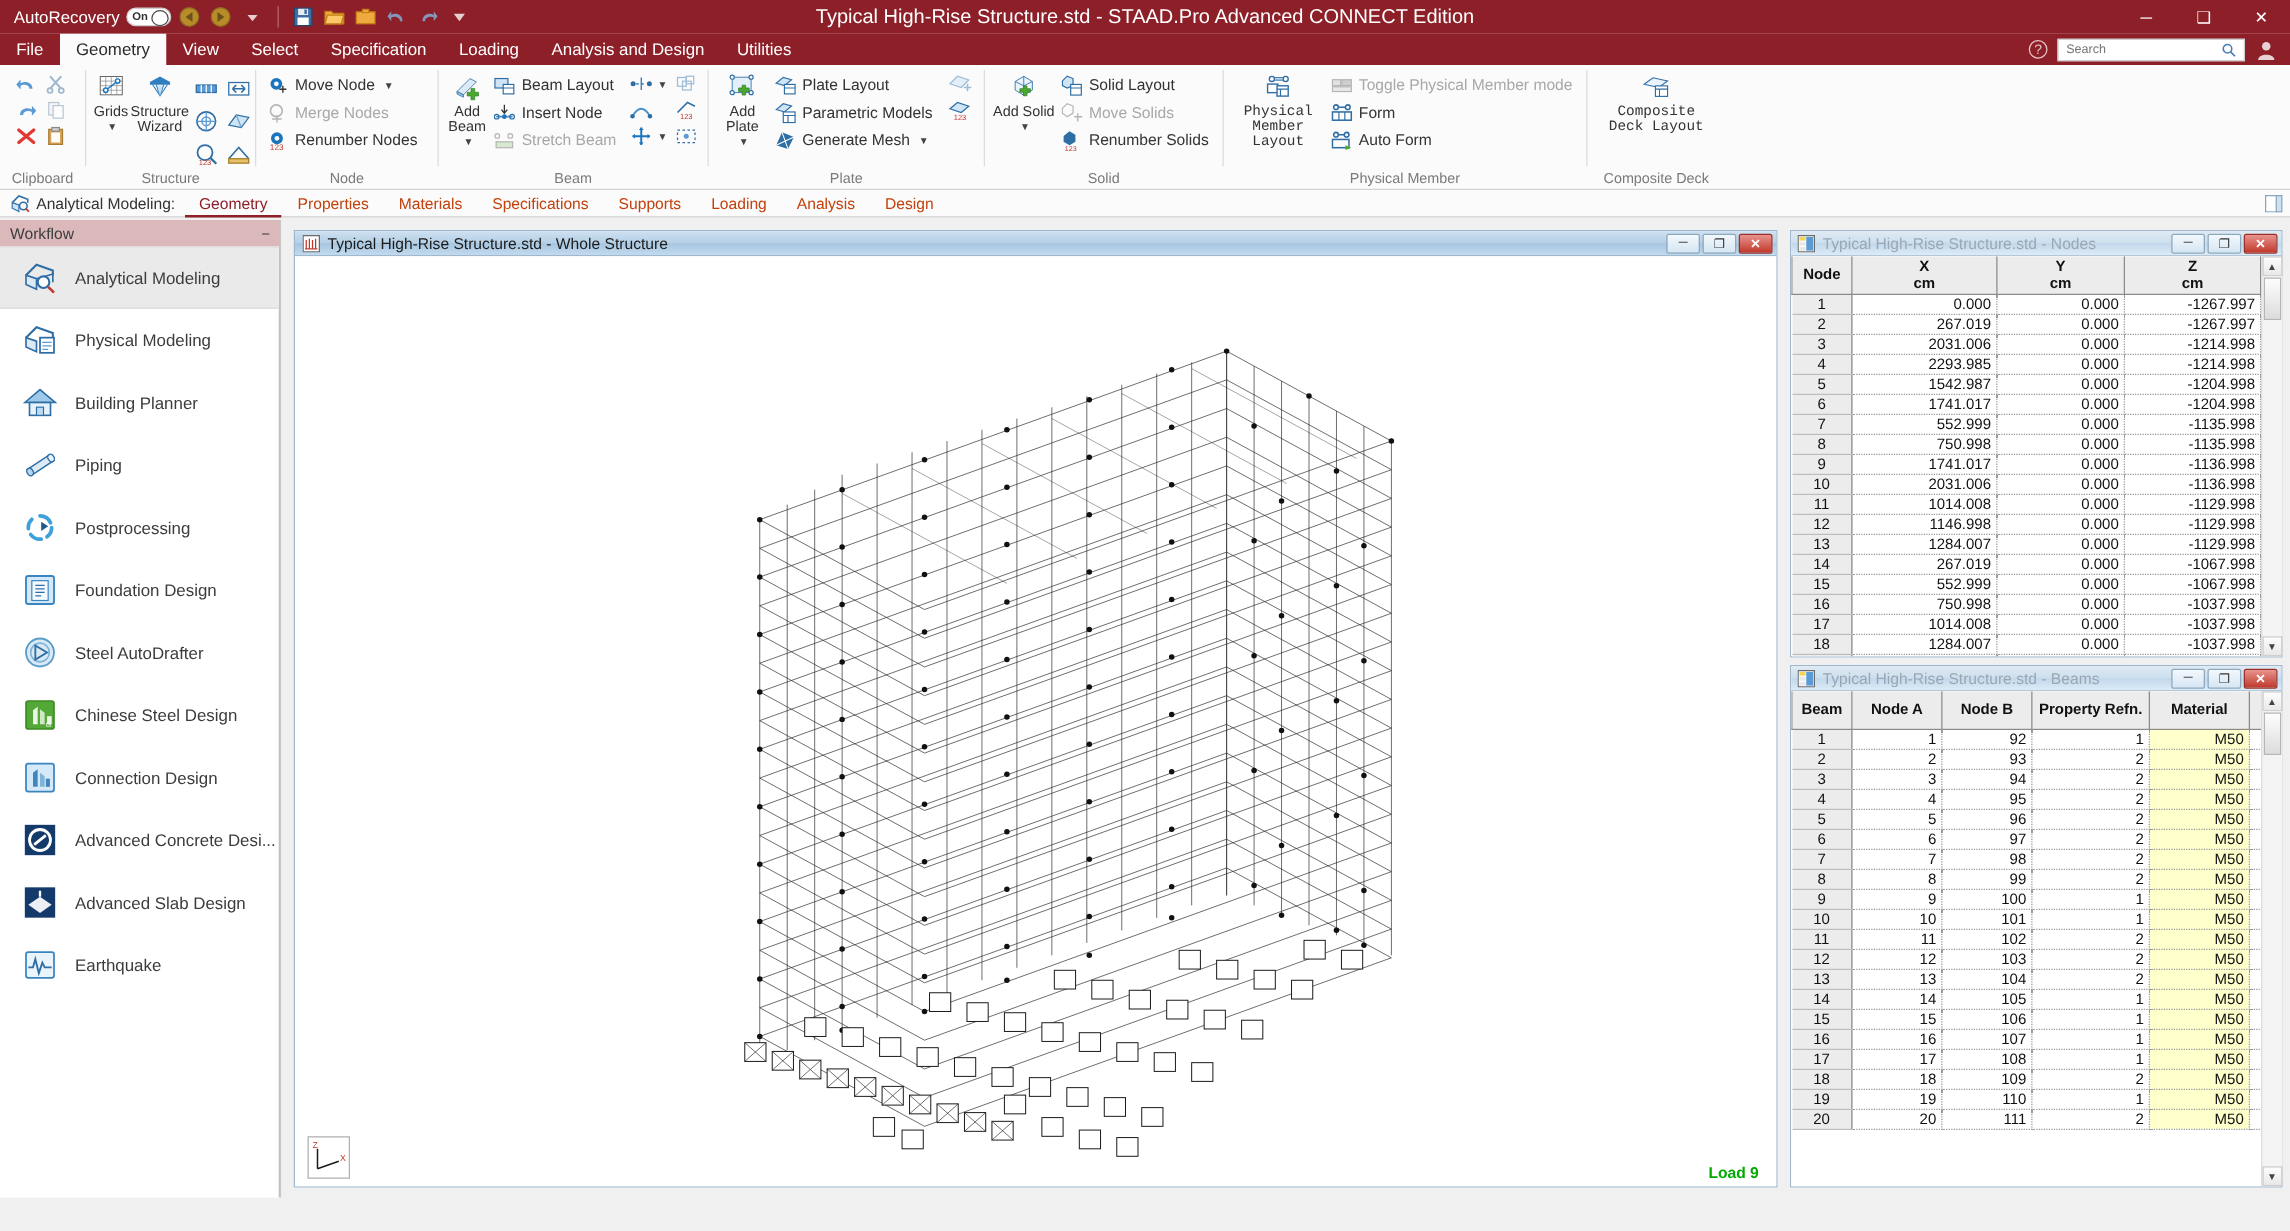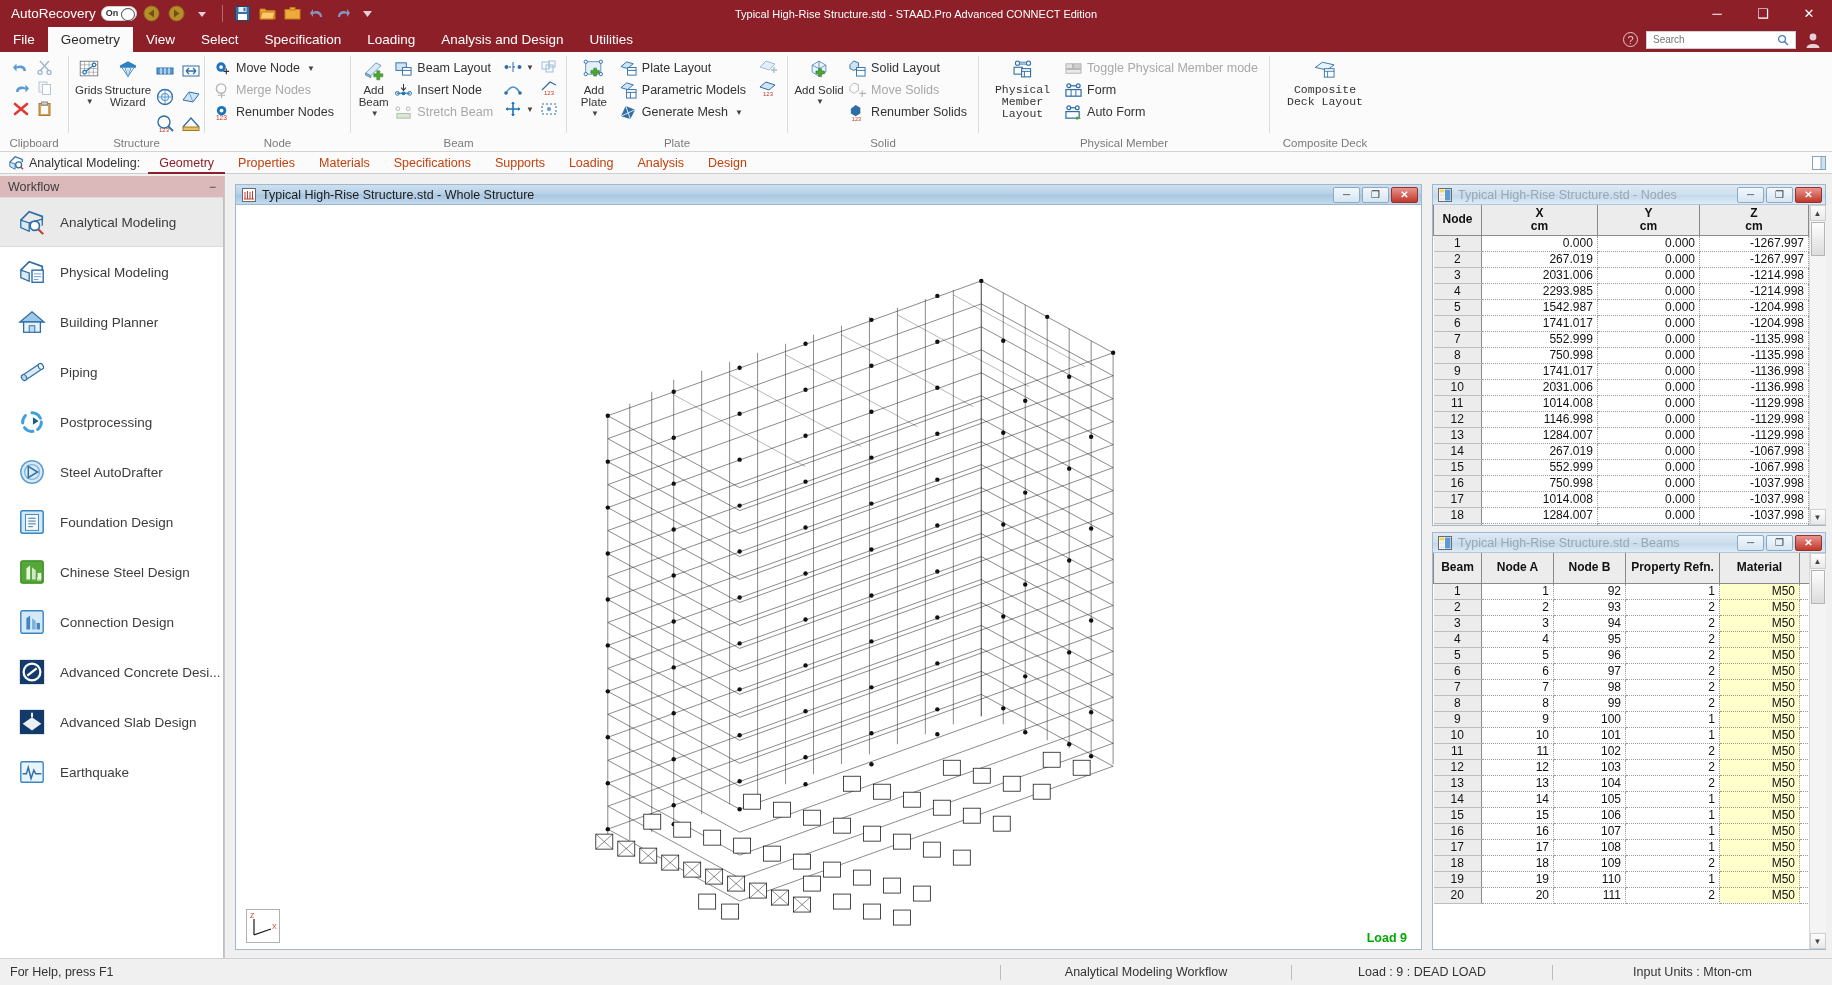--- a/index.html
+++ b/index.html
@@ -26,21 +26,21 @@
   }
   .toggle-pill span { position: absolute; left: 4px; top: 1px; font-size: 9px; color: #333; font-weight: bold;}
   .toggle-pill::after {
     content: ""; position: absolute; right: 1px; top: 1px;
     width: 12px; height: 11px; border-radius: 50%; background: #fff; border: 1.5px solid #4a4a4a;
   }
   .qat-icon { width: 20px; height: 20px; display: flex; align-items: center; justify-content: center; cursor: pointer; }
   .qat-sep { width: 1px; height: 17px; background: #b06a70; margin: 0 5px; }
   .title-center {
     position: absolute; left: 0; right: 0; text-align: center;
-    font-size: 11px; color: #fff; pointer-events: none;
+    font-size: 16px; color: #fff; pointer-events: none;
   }
   .win-btns { margin-left: auto; display: flex; align-items: center; height: 27px; z-index: 3; }
   .win-btn {
     width: 46px; height: 27px; display: flex; align-items: center; justify-content: center;
     color: #fff; font-size: 13px; cursor: pointer;
   }
 
   
   .menubar {
     height: 25px; background: #8c1f28; display: flex; align-items: stretch;
@@ -812,39 +812,39 @@
               <path d="M16 25 A10 10 0 0 1 7 21"></path>
               <path d="M5 16 A10 10 0 0 1 8 8"></path>
             </g>
             <path d="M16 10 L22 14 L16 18 Z" fill="#1b5c8c"></path>
           </svg>
           <span>Postprocessing</span>
         </div>
 
         <div class="wf-item">
           <svg class="wf-icon" viewBox="0 0 30 30">
-            <circle cx="15" cy="15" r="12" fill="#d9eaf6" stroke="#5a9dc9" stroke-width="1.6"></circle>
-            <circle cx="15" cy="15" r="8" fill="none" stroke="#7fb4d8" stroke-width="1.4"></circle>
-            <path d="M11 9 L21 15 L11 21 Z" fill="none" stroke="#2f6ea5" stroke-width="1.6"></path>
-          </svg>
-          <span>Steel AutoDrafter</span>
-        </div>
-
-        <div class="wf-item">
-          <svg class="wf-icon" viewBox="0 0 30 30">
             <rect x="3" y="3" width="24" height="24" rx="2" fill="#d5e9f8" stroke="#3a85c0" stroke-width="1.6"></rect>
             <rect x="8" y="7" width="14" height="17" fill="#f4fafe" stroke="#3a85c0"></rect>
             <g stroke="#2f6ea5">
                 <line x1="11" y1="11" x2="19" y2="11"></line>
                 <line x1="11" y1="14" x2="19" y2="14"></line>
                 <line x1="11" y1="17" x2="19" y2="17"></line>
                 <line x1="11" y1="20" x2="16" y2="20"></line>
               </g>
           </svg>
           <span>Foundation Design</span>
+        </div>
+
+        <div class="wf-item">
+          <svg class="wf-icon" viewBox="0 0 30 30">
+            <circle cx="15" cy="15" r="12" fill="#d9eaf6" stroke="#5a9dc9" stroke-width="1.6"></circle>
+            <circle cx="15" cy="15" r="8" fill="none" stroke="#7fb4d8" stroke-width="1.4"></circle>
+            <path d="M11 9 L21 15 L11 21 Z" fill="none" stroke="#2f6ea5" stroke-width="1.6"></path>
+          </svg>
+          <span>Steel AutoDrafter</span>
         </div>
 
         <div class="wf-item">
           <svg class="wf-icon" viewBox="0 0 30 30">
             <rect x="3" y="3" width="24" height="24" rx="2" fill="#53a838" stroke="#3d8a25" stroke-width="1.4"></rect>
             <path d="M9 23 L9 11 L13 8 L13 23 Z" fill="#e9f6e4"></path>
             <path d="M15 23 L15 10 L19 13 L19 23 Z" fill="#cfe9c4"></path>
             <rect x="21" y="16" width="4" height="7" fill="#e9f6e4"></rect>
             <text x="20" y="25" font-size="6" fill="#fff">G</text>
           </svg>
@@ -1533,23 +1533,14 @@
             <div class="vs-track">
                 <div class="vs-thumb"></div>
               </div>
             <div class="vs-btn">▼</div>
           </div>
         </div>
       </div>
     </div>
   </div>
 
-  <div class="statusbar">
-    <div class="sb-cell" style="width:1000px">For Help, press F1</div>
-    <div class="sb-sep"></div>
-    <div class="sb-cell" style="width:290px; justify-content:center">Analytical Modeling Workflow</div>
-    <div class="sb-sep"></div>
-    <div class="sb-cell" style="width:260px; justify-content:center">Load : 9 : DEAD LOAD</div>
-    <div class="sb-sep"></div>
-    <div class="sb-cell" style="flex:1; justify-content:center">Input Units : Mton-cm</div>
-  </div>
 
 </div>
 
 </body></html>

